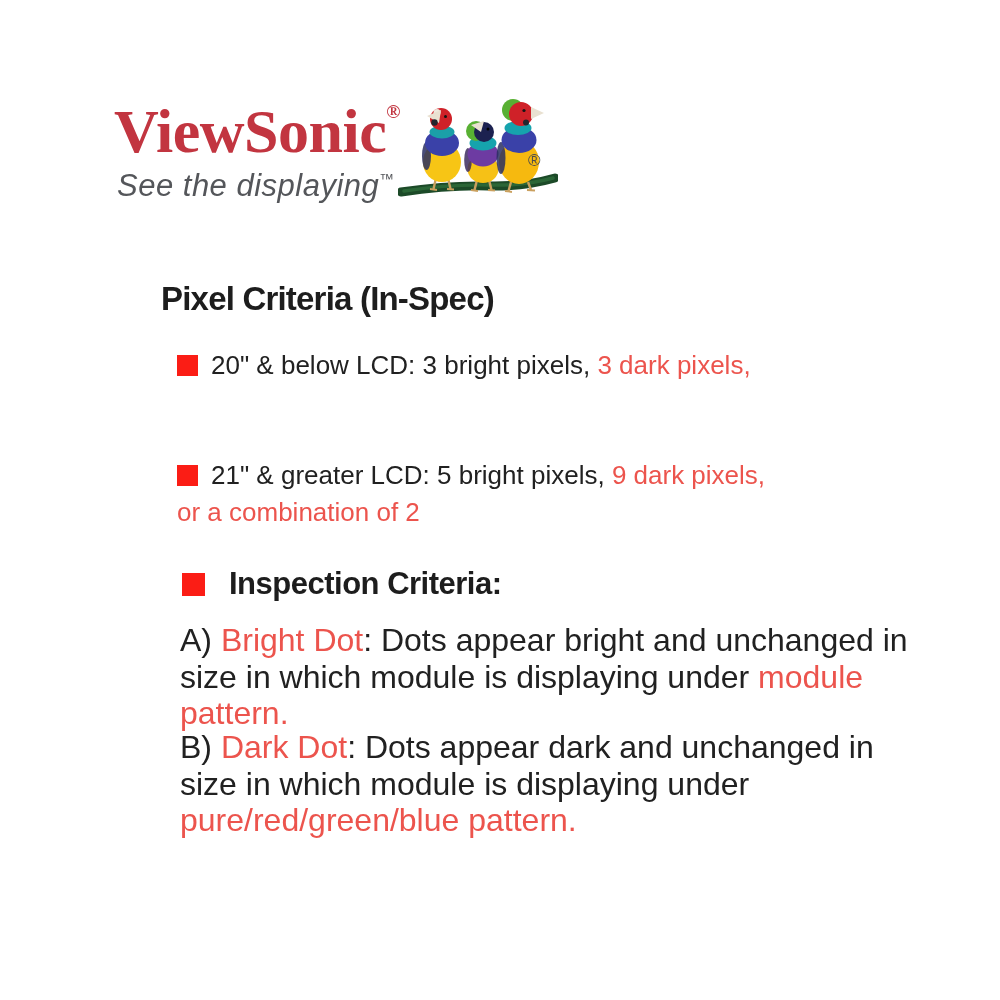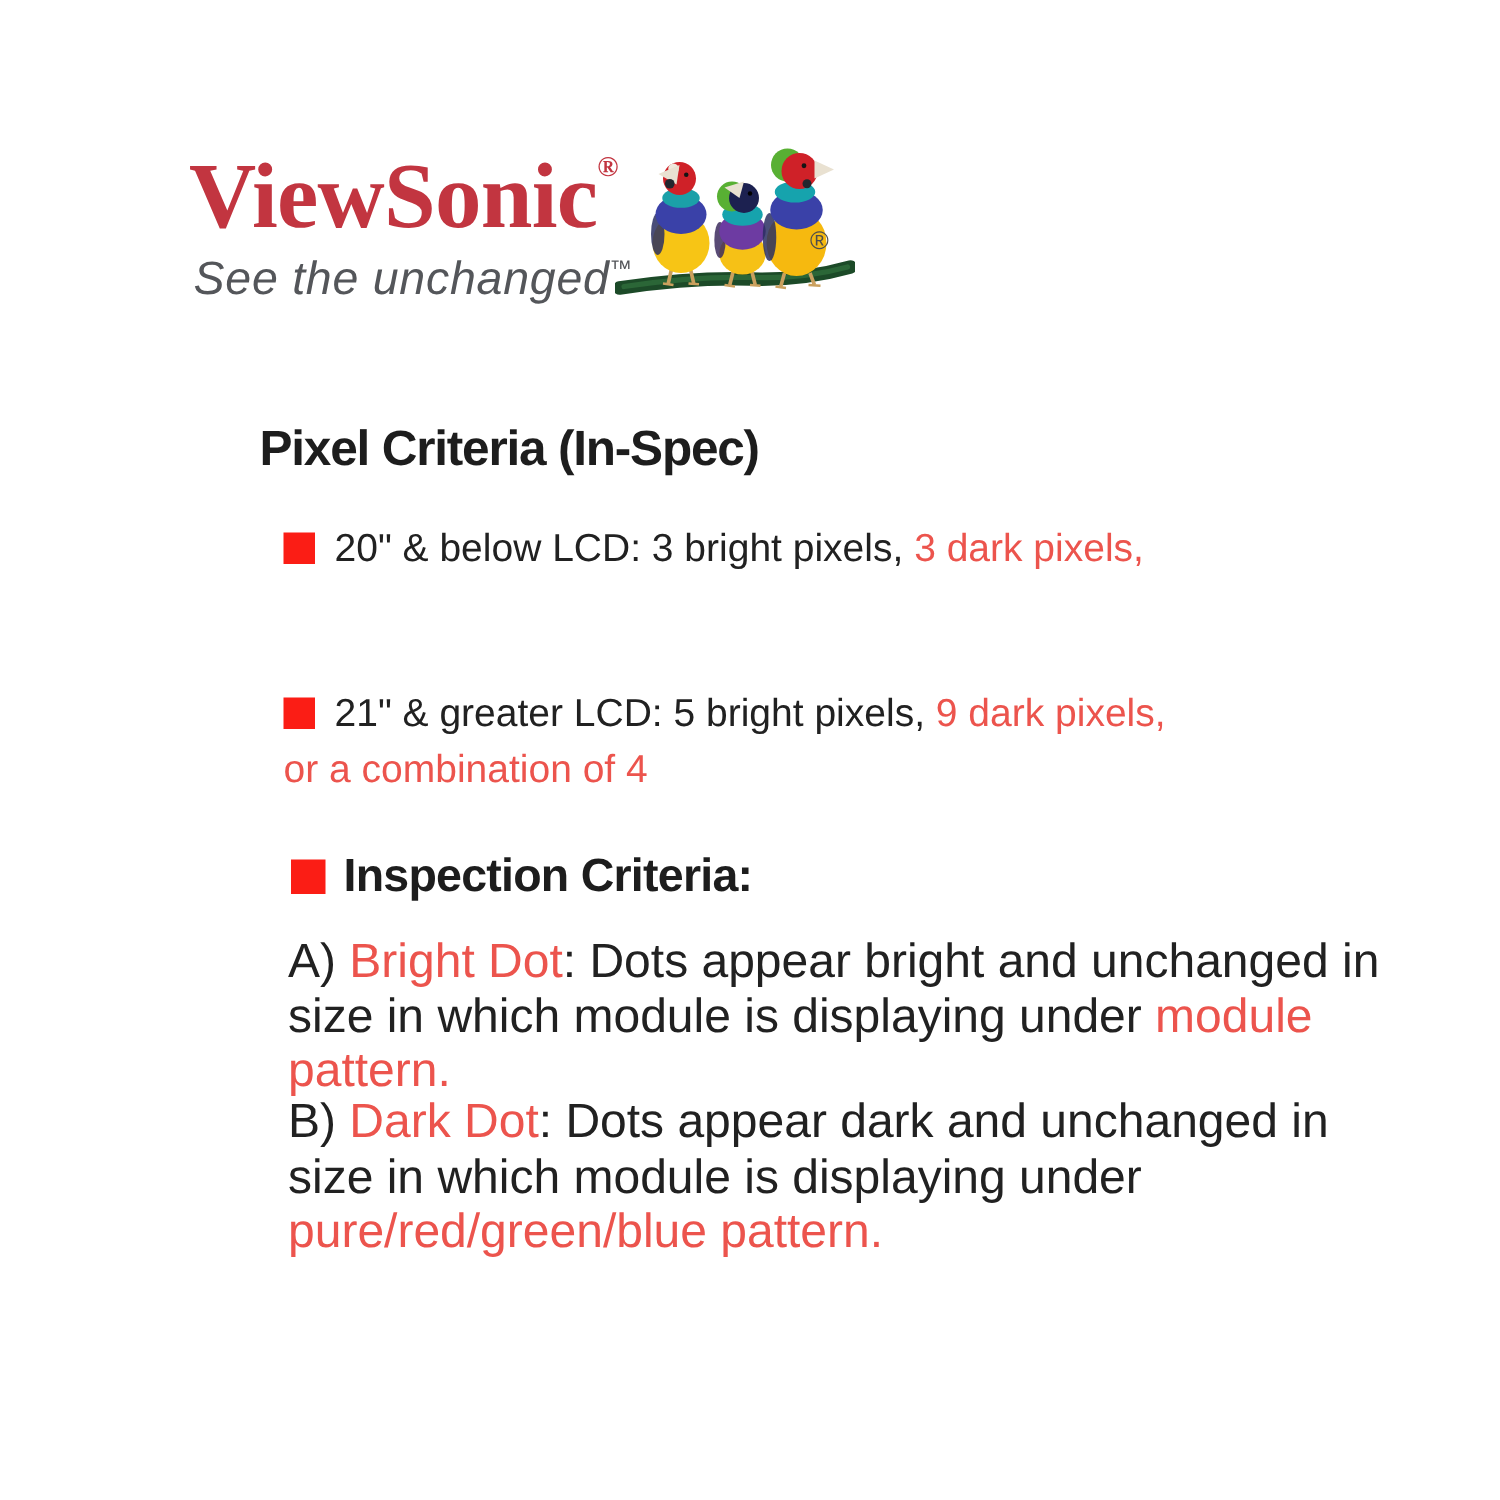--- a/index.html
+++ b/index.html
@@ -6,21 +6,21 @@
     --brand-red:#c23540;
     --tagline-gray:#54565a;
     --accent-red:#ec544d;
     --square-red:#fb1d15;
     --text-black:#212121;
   }
   *{box-sizing:border-box;}
   html,body{margin:0;padding:0;background:#ffffff;}
   .page{
     position:relative;width:976px;height:1000px;background:#ffffff;
-    font-family:"Liberation Sans",sans-serif;overflow:hidden;margin-left:12px;
+    font-family:"Liberation Sans",sans-serif;overflow:hidden;
   }
   
   .brand-line{position:absolute;left:114px;top:100px;white-space:nowrap;}
   .brand{
     font-family:"Liberation Serif",serif;font-weight:700;font-size:62px;
     color:var(--brand-red);letter-spacing:-0.5px;line-height:1;
   }
   .reg{
     font-family:"Liberation Serif",serif;font-size:19px;color:var(--brand-red);
     vertical-align:34px;font-weight:700;
@@ -50,21 +50,21 @@
   }
   .bullet-1{top:347px;}
   .bullet-2{top:457px;}
   .sq{
     display:inline-block;width:21px;height:21px;background:var(--square-red);
     margin-right:13px;transform:translateY(2px);
   }
   
   .insp{
     position:absolute;left:182px;top:566px;margin:0;
-    display:flex;align-items:center;gap:12px;
+    display:flex;align-items:center;gap:24px;
     font-size:31px;font-weight:700;color:#1d1d1d;letter-spacing:-0.5px;
     white-space:nowrap;
   }
   .sq2{display:inline-block;width:23px;height:23px;background:var(--square-red);flex:none;}
   
   .para{
     position:absolute;left:180px;margin:0;
     font-size:32px;line-height:36.5px;color:var(--text-black);
     white-space:nowrap;
   }
@@ -74,21 +74,21 @@
 </style>
 </head>
 <body>
 
 <div class="page">
 
   <div class="brand-line">
     <span class="brand">ViewSonic</span><span class="reg">®</span>
   </div>
   <div class="tagline-line">
-    <span class="tagline">See the unchanged</span><span class="tm">™</span>
+    <span class="tagline">See the displaying</span><span class="tm">™</span>
   </div>
 
   <div class="birds">
     <svg viewBox="0 0 160 115" aria-hidden="true">
 
       <path d="M3,102 Q50,95 90,96 Q125,97 157,88" stroke="#1c4a28" stroke-width="9" fill="none" stroke-linecap="round"></path>
       <path d="M6,101 Q52,94 92,95 Q126,96 155,88" stroke="#2e6b3a" stroke-width="3.5" fill="none" stroke-linecap="round" opacity="0.85"></path>
 
       <g>
         <line x1="38" y1="88" x2="35.5" y2="99" stroke="#caa05e" stroke-width="2.4"></line>
@@ -136,21 +136,21 @@
     </svg>
     <span class="birds-reg">®</span>
   </div>
 
   <h1 class="title">Pixel Criteria (In-Spec)</h1>
 
   <p class="bullet bullet-1">
     <span class="sq"></span><span><span>20" &amp; below LCD: 3 bright pixels, </span><span class="run-red">3 dark pixels,</span><br></span>
   </p>
   <p class="bullet bullet-2">
-    <span class="sq"></span><span><span>21" &amp; greater LCD: 5 bright pixels, </span><span class="run-red">9 dark pixels,</span><br><span class="run-red">or a combination of 4</span></span>
+    <span class="sq"></span><span><span>21" &amp; greater LCD: 5 bright pixels, </span><span class="run-red">9 dark pixels,</span><br><span class="run-red">or a combination of 2</span></span>
   </p>
 
   <h2 class="insp">
     <span class="sq2"></span>
     <span>Inspection Criteria:</span>
   </h2>
 
   <p class="para para-a"><span>A) </span><span class="run-red">Bright Dot</span><span>: Dots appear bright and unchanged in</span><br><span>size in which module is displaying under </span><span class="run-red">module</span><br><span class="run-red">pattern.</span></p>
   <p class="para para-b"><span>B) </span><span class="run-red">Dark Dot</span><span>: Dots appear dark and unchanged in</span><br><span>size in which module is displaying under</span><br><span class="run-red">pure/red/green/blue pattern.</span></p>
 

